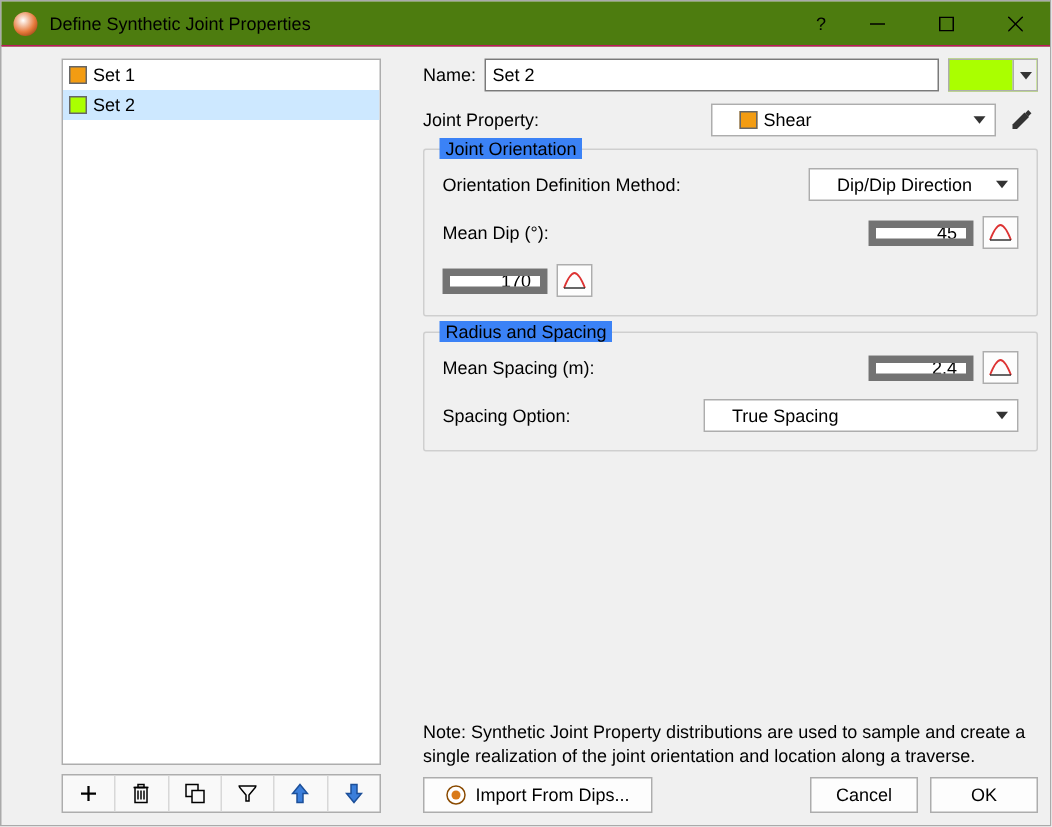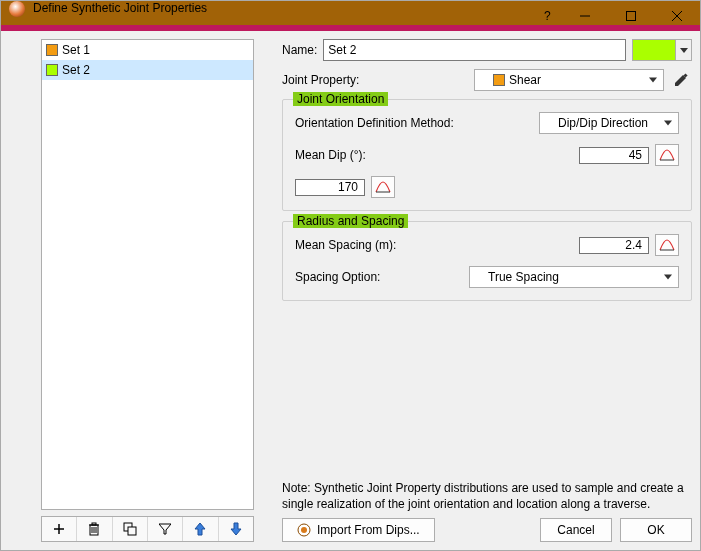--- a/index.html
+++ b/index.html
@@ -1,18 +1,18 @@
 <!DOCTYPE html>
 <html><head>
 <meta charset="utf-8">
 <style>
   * { box-sizing: border-box; font-family: "Segoe UI", Tahoma, sans-serif; font-size: 12px; }
   body { margin: 0; background: #fff; }
   .window { width: 701px; height: 551px; border: 1px solid #aaa; background: #f0f0f0; display: flex; flex-direction: column; }
-  .titlebar { height: 30px; background: #a16207; display: flex; align-items: flex-start; border-bottom: 6px solid #be185d; }
+  .titlebar { height: 30px; background: #4d7c0f; display: flex; align-items: center; border-bottom: 1px solid #be185d; }
   .titlebar .app-icon { width: 16px; height: 16px; margin: 0 8px; border-radius: 50%; background: radial-gradient(circle at 40% 35%, #fff 0%, #e67a3c 55%, #7a2a00 100%); }
   .titlebar .title { flex: 0 0 auto; color: #000; }
   .titlebar .spacer { flex: 1; }
   .titlebar .win-btn { width: 46px; height: 30px; display: flex; align-items: center; justify-content: center; color: #000; }
   .titlebar .help { width: 30px; }
   .body { flex: 1; display: flex; padding: 8px; gap: 8px; }
   .left-pane { width: 245px; display: flex; flex-direction: column; padding-left: 32px; }
   .listbox { flex: 1; background: #fff; border: 1px solid #adadad; overflow: auto; }
   .list-item { display: flex; align-items: center; height: 20px; padding: 0 4px; gap: 4px; }
   .list-item.selected { background: #cde8ff; }
@@ -24,25 +24,25 @@
   .left-toolbar .tbtn:last-child { border-right: none; }
   .right-pane { flex: 1; display: flex; flex-direction: column; margin-left: 20px; }
   .form-row { display: flex; align-items: center; margin-bottom: 8px; gap: 6px; }
   .form-label { white-space: nowrap; }
   .text-input { height: 22px; border: 1px solid #7a7a7a; background: #fff; padding: 0 4px; }
   .combo { height: 22px; border: 1px solid #adadad; background: #fff; display: flex; align-items: center; padding: 0 18px; position: relative; }
   .combo .caret { position: absolute; right: 6px; top: 50%; transform: translateY(-50%); }
   .color-combo { width: 60px; height: 22px; border: 1px solid #adadad; background: #aaff00; position: relative; }
   .color-combo .caret-box { position: absolute; right: 0; top:0; bottom:0; width: 16px; background: #f0f0f0; border-left: 1px solid #adadad; display:flex; align-items:center; justify-content:center;}
   .group { border: 1px solid #cfcfcf; border-radius: 2px; padding: 12px 12px 12px 12px; margin-bottom: 10px; position: relative; }
-  .group-title { position: absolute; top: -8px; left: 10px; background: #84cc16; padding: 0 4px; color: #000; }
+  .group-title { position: absolute; top: -8px; left: 10px; background: #3b82f6; padding: 0 4px; color: #000; }
   .field-row { display: flex; align-items: center; margin-bottom: 10px; }
   .field-row:last-child { margin-bottom: 0; }
   .field-row .fl { flex: 1; }
-  .num-input { width: 70px; height: 17px; border: 1px solid #737373; background: #fff; text-align: right; padding: 0 6px; }
+  .num-input { width: 70px; height: 17px; border: 5px solid #737373; background: #fff; text-align: right; padding: 0 6px; }
   .dist-btn { width: 24px; height: 22px; border: 1px solid #adadad; background: #fdfdfd; margin-left: 6px; display:flex; align-items:center; justify-content:center; }
   .note { color: #000; line-height: 1.35; margin-top: auto; margin-bottom: 6px; }
   .footer { display: flex; align-items: center; gap: 8px; padding: 0 0 0 0; }
   .btn { height: 24px; border: 1px solid #adadad; background: #fdfdfd; padding: 0 14px; display: inline-flex; align-items: center; justify-content: center; }
   .btn .bicon { margin-right: 6px; }
   .edit-icon { width: 22px; display:flex; align-items:center; justify-content:center; }
   svg { display: block; }
   .caret-tri { width:0; height:0; border-left:4px solid transparent; border-right:4px solid transparent; border-top:5px solid #333; }
 </style>
 </head>

